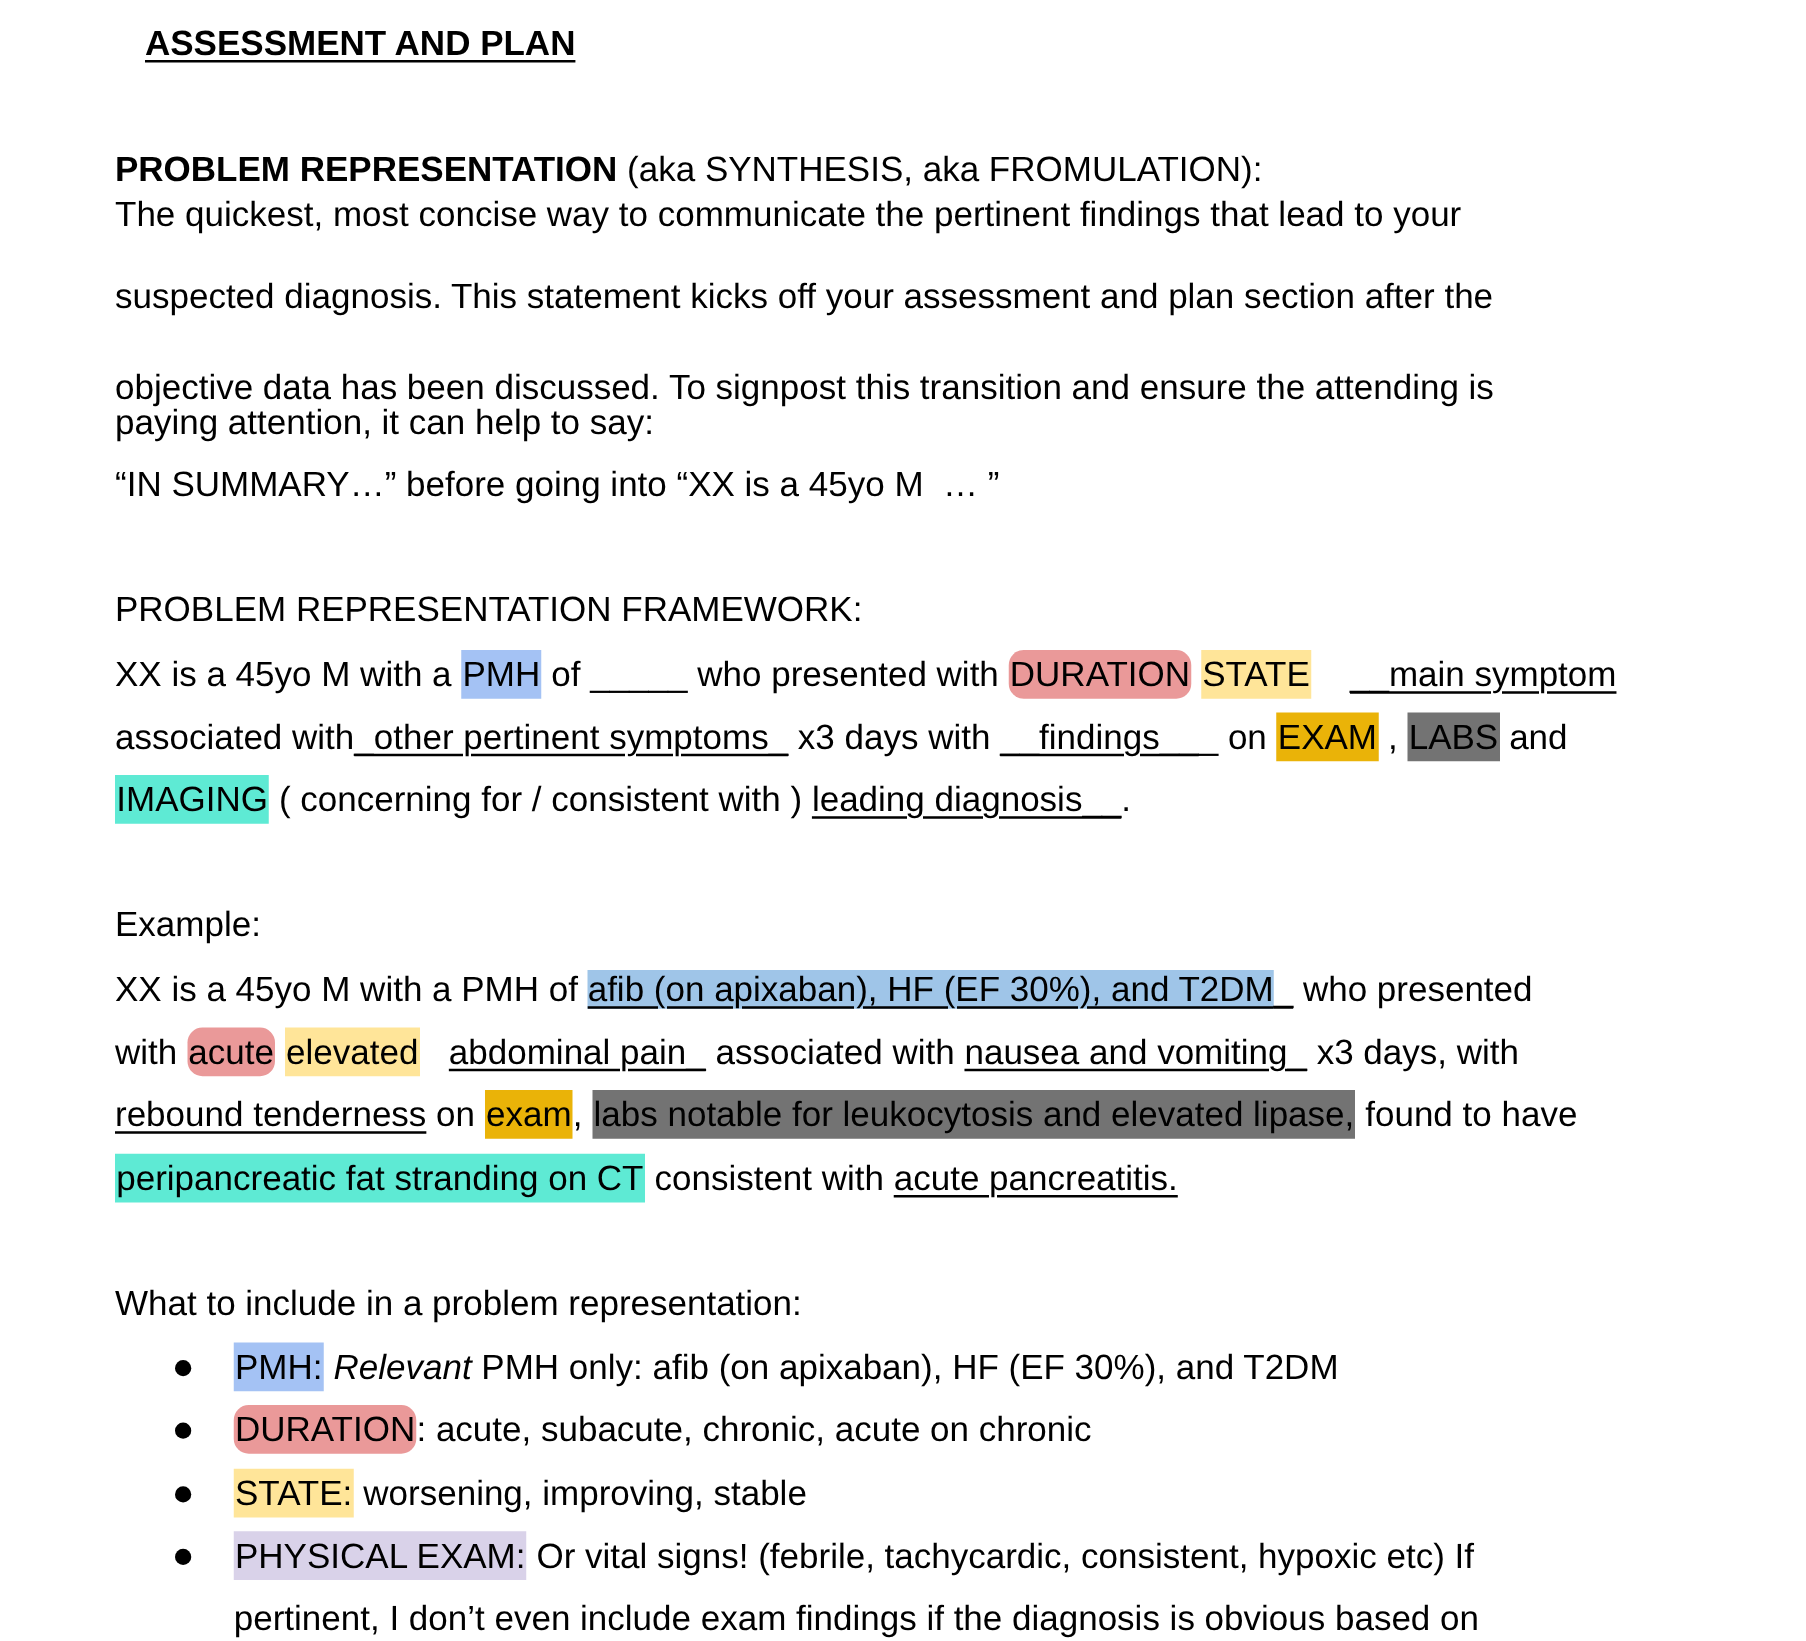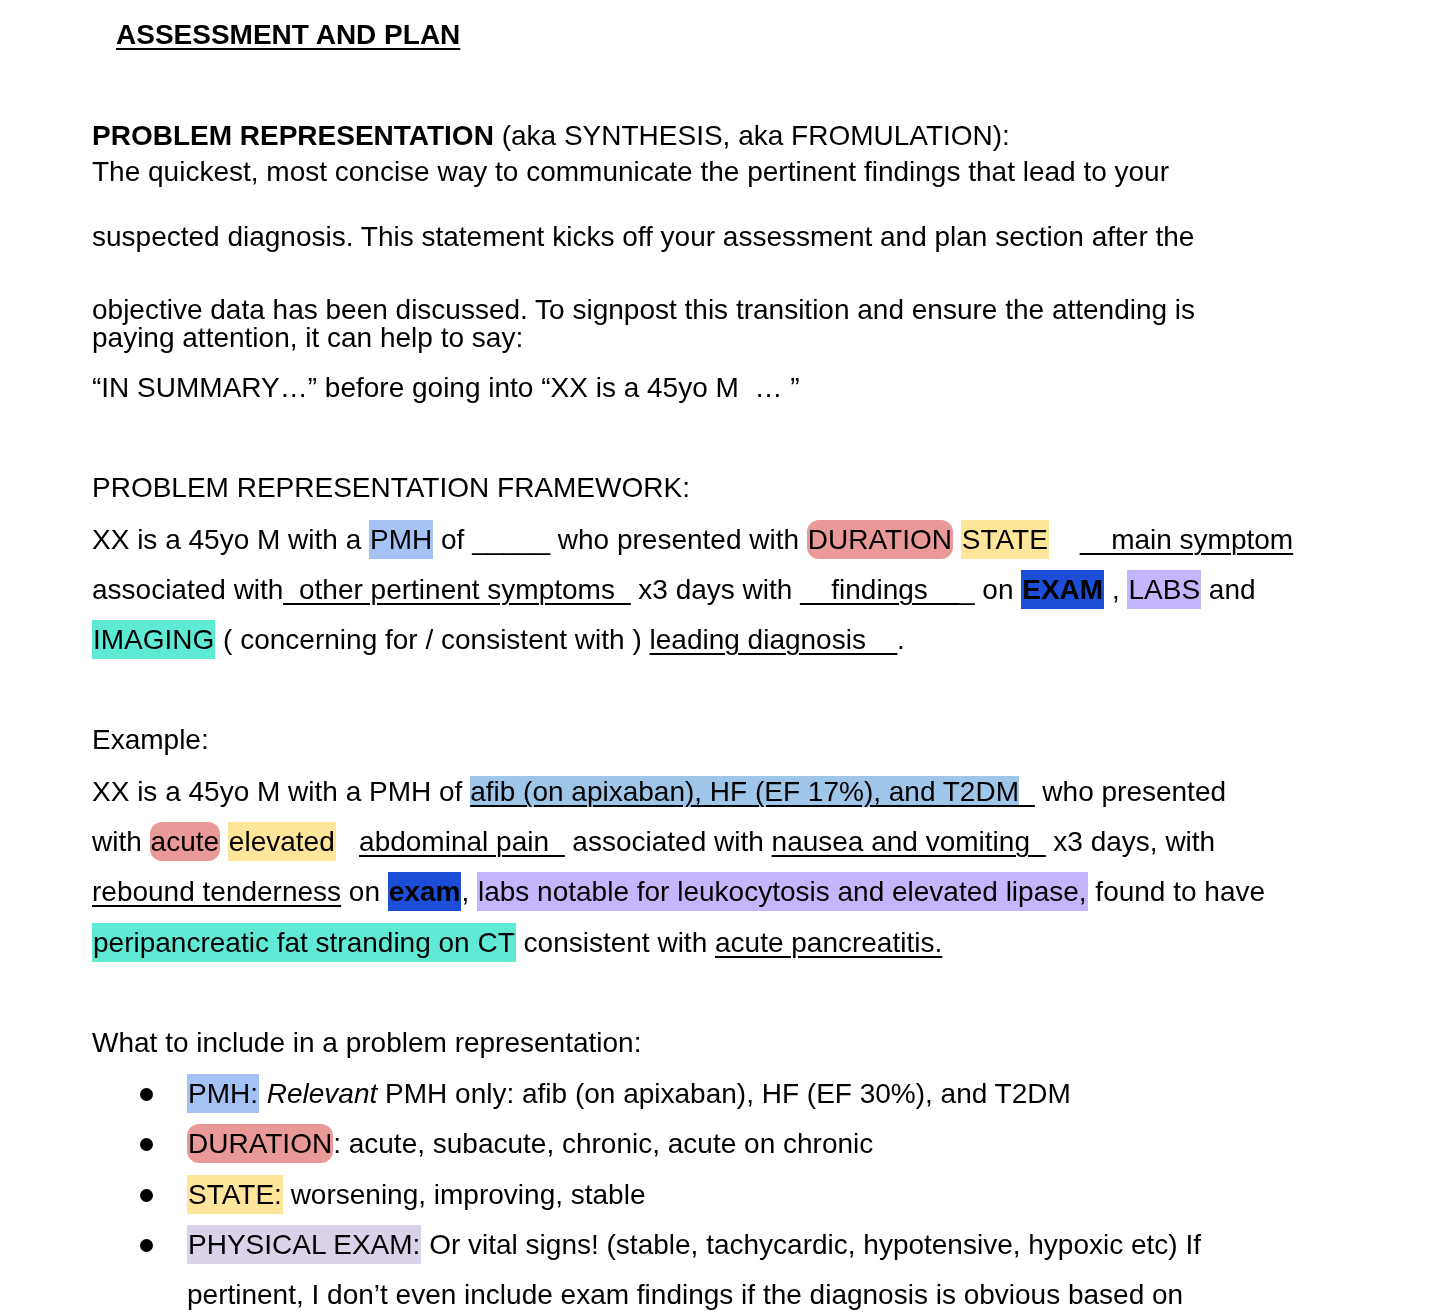--- a/index.html
+++ b/index.html
@@ -41,23 +41,23 @@
     .u {
       text-decoration: underline;
       text-decoration-thickness: 2px;
       text-underline-offset: 4px;
     }
     .hl { padding: 4px 1px; }
     .hl-blue { background: #a4c2f4; }
     .hl-blue2 { background: #9fc5e8; }
     .hl-red { background: #ea9999; border-radius: 12px; }
     .hl-yellow { background: #ffe599; }
-    .hl-purple { background: #1d4ed8; font-weight: bold; }
+    .hl-purple { background: #eab308; }
     .hl-purple-light { background: #d9d2e9; }
-    .hl-green { background: #c4b5fd; }
+    .hl-green { background: #737373; }
     .hl-pink { background: #5eead4; }
     .bullet-line {
       position: absolute;
       left: 95px;
       white-space: pre;
       line-height: 36px;
       height: 36px;
     }
     .bullet {
       position: absolute;
@@ -86,21 +86,21 @@
   <div class="line" style="top:470px;">PROBLEM REPRESENTATION FRAMEWORK:</div>
 
   <div class="line" style="top:522px;"><span>XX is a 45yo M with a </span><span class="hl hl-blue">PMH</span><span> of _____ who presented with </span><span class="hl hl-red">DURATION</span><span> </span><span class="hl hl-yellow">STATE</span><span>    </span><span class="u">__main symptom</span></div>
 
   <div class="line" style="top:572px;"><span>associated with</span><span class="u">_other pertinent symptoms_</span><span> x3 days with </span><span class="u">__findings__</span><span>_ on </span><span class="hl hl-purple">EXAM</span><span> , </span><span class="hl hl-green">LABS</span><span> and</span></div>
 
   <div class="line" style="top:622px;"><span class="hl hl-pink">IMAGING</span><span> ( concerning for / consistent with ) </span><span class="u">leading diagnosis__</span><span>.</span></div>
 
   <div class="line" style="top:722px;">Example:</div>
 
-  <div class="line" style="top:774px;"><span>XX is a 45yo M with a PMH of </span><span class="u hl-blue2">afib (on apixaban), HF (EF 17%), and T2DM</span><span class="u">_</span><span> who presented</span></div>
+  <div class="line" style="top:774px;"><span>XX is a 45yo M with a PMH of </span><span class="u hl-blue2">afib (on apixaban), HF (EF 30%), and T2DM</span><span class="u">_</span><span> who presented</span></div>
 
   <div class="line" style="top:824px;"><span>with </span><span class="hl hl-red">acute</span><span> </span><span class="hl hl-yellow">elevated</span><span>   </span><span class="u">abdominal pain_</span><span> associated with </span><span class="u">nausea and vomiting_</span><span> x3 days, with</span></div>
 
   <div class="line" style="top:874px;"><span class="u">rebound tenderness</span><span> on </span><span class="hl hl-purple">exam</span><span>, </span><span class="hl hl-green">labs notable for leukocytosis and elevated lipase,</span><span> found to have</span></div>
 
   <div class="line" style="top:925px;"><span class="hl hl-pink">peripancreatic fat stranding on CT</span><span> consistent with </span><span class="u">acute pancreatitis.</span></div>
 
   <div class="line" style="top:1025px;">What to include in a problem representation:</div>
 
   <div>
@@ -111,18 +111,18 @@
     <div>
       <span class="bullet" style="top:1138px;"></span>
       <div class="bullet-line" style="top:1126px;"><span class="hl hl-red">DURATION</span><span>: acute, subacute, chronic, acute on chronic</span></div>
     </div>
     <div>
       <span class="bullet" style="top:1189px;"></span>
       <div class="bullet-line" style="top:1177px;"><span class="hl hl-yellow">STATE:</span><span> worsening, improving, stable</span></div>
     </div>
     <div>
       <span class="bullet" style="top:1239px;"></span>
-      <div class="bullet-line" style="top:1227px;"><span class="hl hl-purple-light">PHYSICAL EXAM:</span><span> Or vital signs! (stable, tachycardic, hypotensive, hypoxic etc) If</span></div>
+      <div class="bullet-line" style="top:1227px;"><span class="hl hl-purple-light">PHYSICAL EXAM:</span><span> Or vital signs! (febrile, tachycardic, consistent, hypoxic etc) If</span></div>
       <div class="bullet-line" style="top:1277px;">pertinent, I don’t even include exam findings if the diagnosis is obvious based on</div>
     </div>
   </div>
 
 </div>
 
 </body></html>

